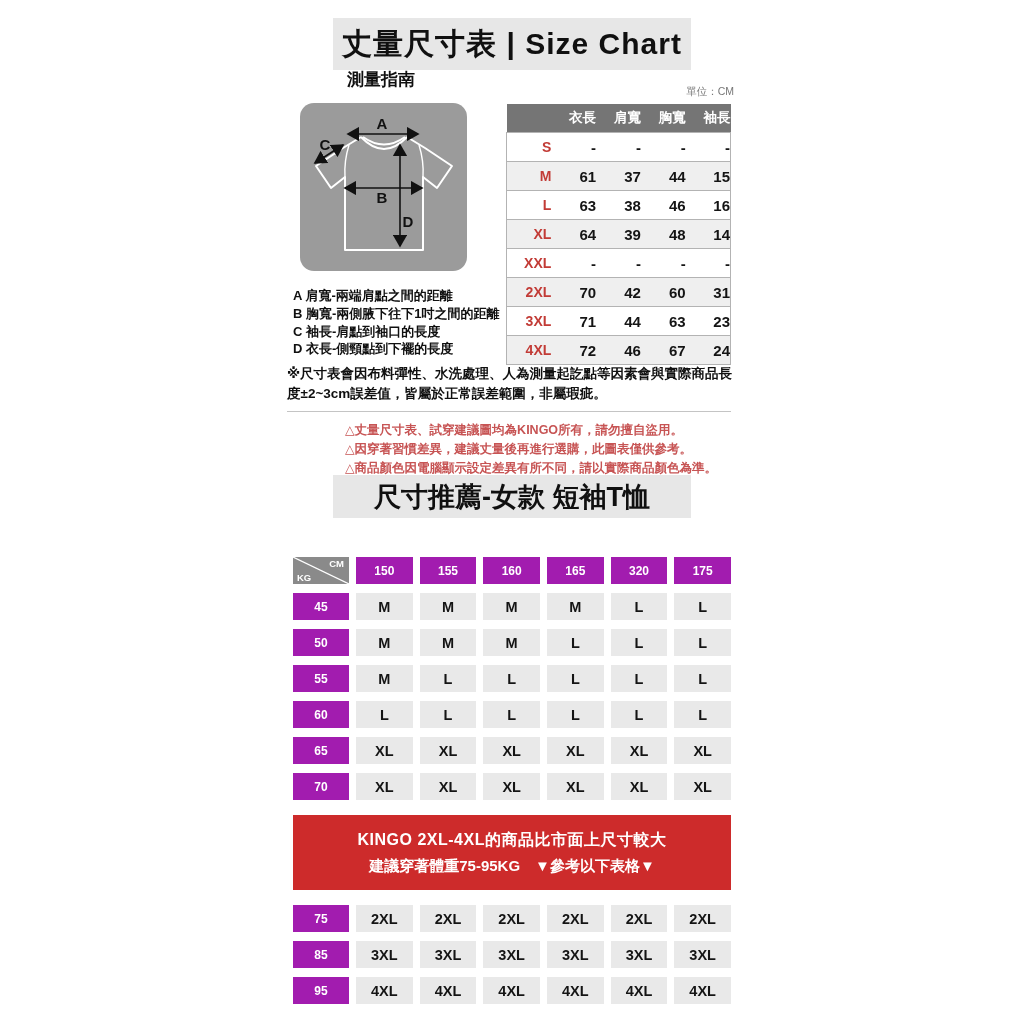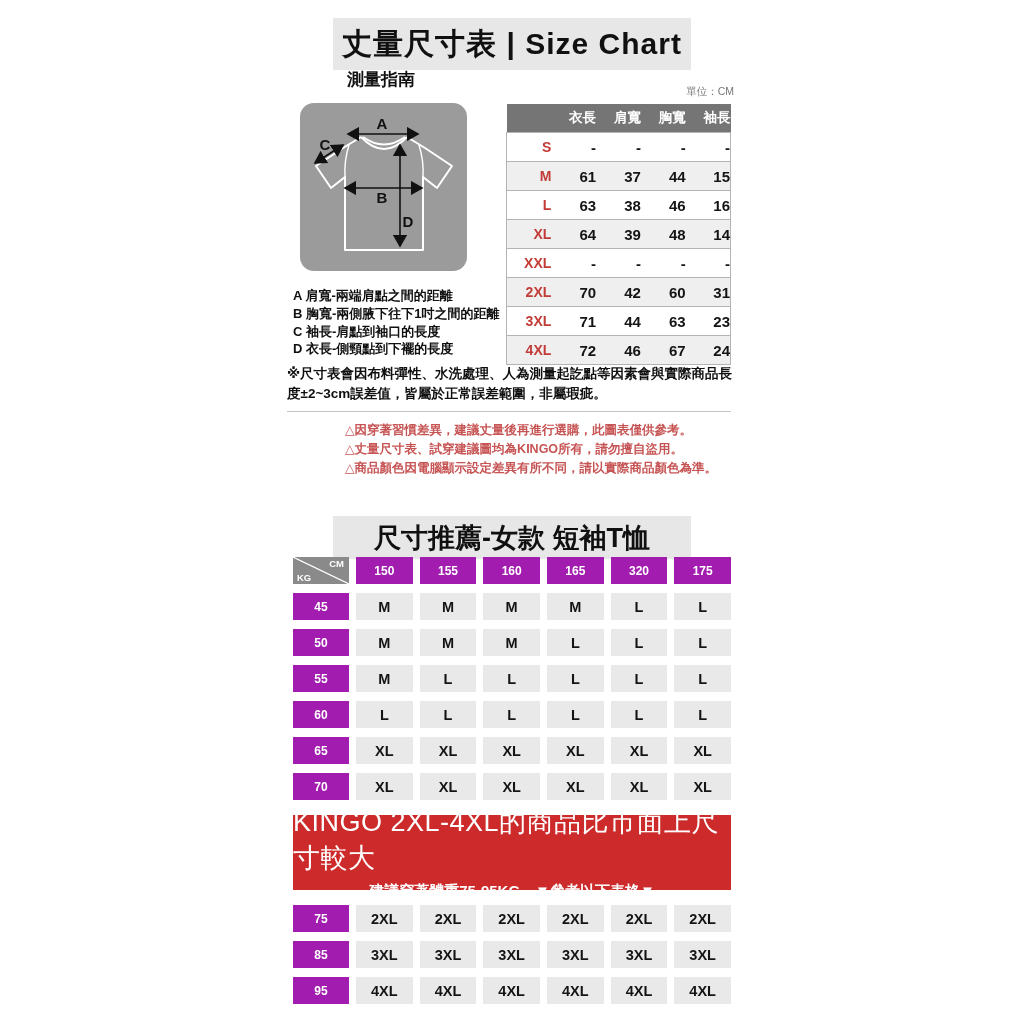--- a/index.html
+++ b/index.html
@@ -3,21 +3,21 @@
 <meta charset="utf-8">
 <style>
   html,body{margin:0;padding:0;background:#fff;}
   .sheet{position:relative;width:1024px;height:1024px;background:#ffffff;overflow:hidden;
          font-family:"Liberation Sans","DejaVu Sans",sans-serif;color:#141414;}
 
   
   .titlebar{position:absolute;left:333px;width:358px;background:#e7e7e7;
             display:flex;align-items:center;justify-content:center;font-weight:700;color:#101010;}
   #main-title{top:18px;height:52px;font-size:30px;letter-spacing:1px;}
-  #recommend-title{top:516px;height:43px;font-size:27px;}
+  #recommend-title{top:475px;height:43px;font-size:27px;}
 
   #guide-title{position:absolute;left:347px;top:68px;font-size:17px;font-weight:700;color:#101010;}
   #unit-label{position:absolute;right:290px;top:85px;font-size:10.5px;color:#777;}
 
   
   #diagram{position:absolute;left:300px;top:103px;width:167px;height:168px;
            background:#9b9b9b;border-radius:14px;}
   #diagram svg{position:absolute;inset:0;}
 
   
@@ -48,21 +48,21 @@
   .chead,.rhead{background:#a21caf;color:#fff;font-size:12px;}
   .data{background:#e9e9e9;color:#141414;font-size:14.5px;}
   .diag{background:#8a8a8a;position:relative;color:#fff;}
   .diag svg{position:absolute;inset:0;width:100%;height:100%;}
   .diag .cm{position:absolute;top:1px;right:5px;font-size:9.5px;font-weight:700;}
   .diag .kg{position:absolute;bottom:1px;left:4px;font-size:9.5px;font-weight:700;}
 
   
   #banner{position:absolute;left:293px;top:815px;width:438px;height:75px;background:#cd2b2b;
           color:#fff;display:flex;flex-direction:column;align-items:center;justify-content:center;gap:6px;}
-  #banner .l1{font-size:27px;font-weight:400;letter-spacing:0.5px;}
+  #banner .l1{font-size:16px;font-weight:700;letter-spacing:0.5px;}
   #banner .l2{font-size:15px;font-weight:700;}
 </style>
 </head>
 <body>
 
 <div class="sheet">
 
   <div class="titlebar" id="main-title">丈量尺寸表 | Size Chart</div>
 
   <div id="guide-title">測量指南</div>
@@ -216,22 +216,22 @@
     <div>B 胸寬-兩側腋下往下1吋之間的距離</div>
     <div>C 袖長-肩點到袖口的長度</div>
     <div>D 衣長-側頸點到下襬的長度</div>
   </div>
 
   <div id="tolerance-note">※尺寸表會因布料彈性、水洗處理、人為測量起訖點等因素會與實際商品長度±2~3cm誤差值，皆屬於正常誤差範圍，非屬瑕疵。</div>
 
   <div id="divider"></div>
 
   <div id="warnings">
+    <div>△丈量尺寸表、試穿建議圖均為KINGO所有，請勿擅自盜用。</div>
     <div>△因穿著習慣差異，建議丈量後再進行選購，此圖表僅供參考。</div>
-    <div>△丈量尺寸表、試穿建議圖均為KINGO所有，請勿擅自盜用。</div>
     <div>△商品顏色因電腦顯示設定差異有所不同，請以實際商品顏色為準。</div>
   </div>
 
   <div class="titlebar" id="recommend-title">尺寸推薦-女款 短袖T恤</div>
 
   <div class="matrix" id="matrix-top">
     <div class="m-row">
       <div class="m-cell diag">
         <svg viewBox="0 0 56 27" preserveAspectRatio="none">
           <line x1="0" y1="0" x2="56" y2="27" stroke="#ffffff" stroke-width="1.2"></line>

